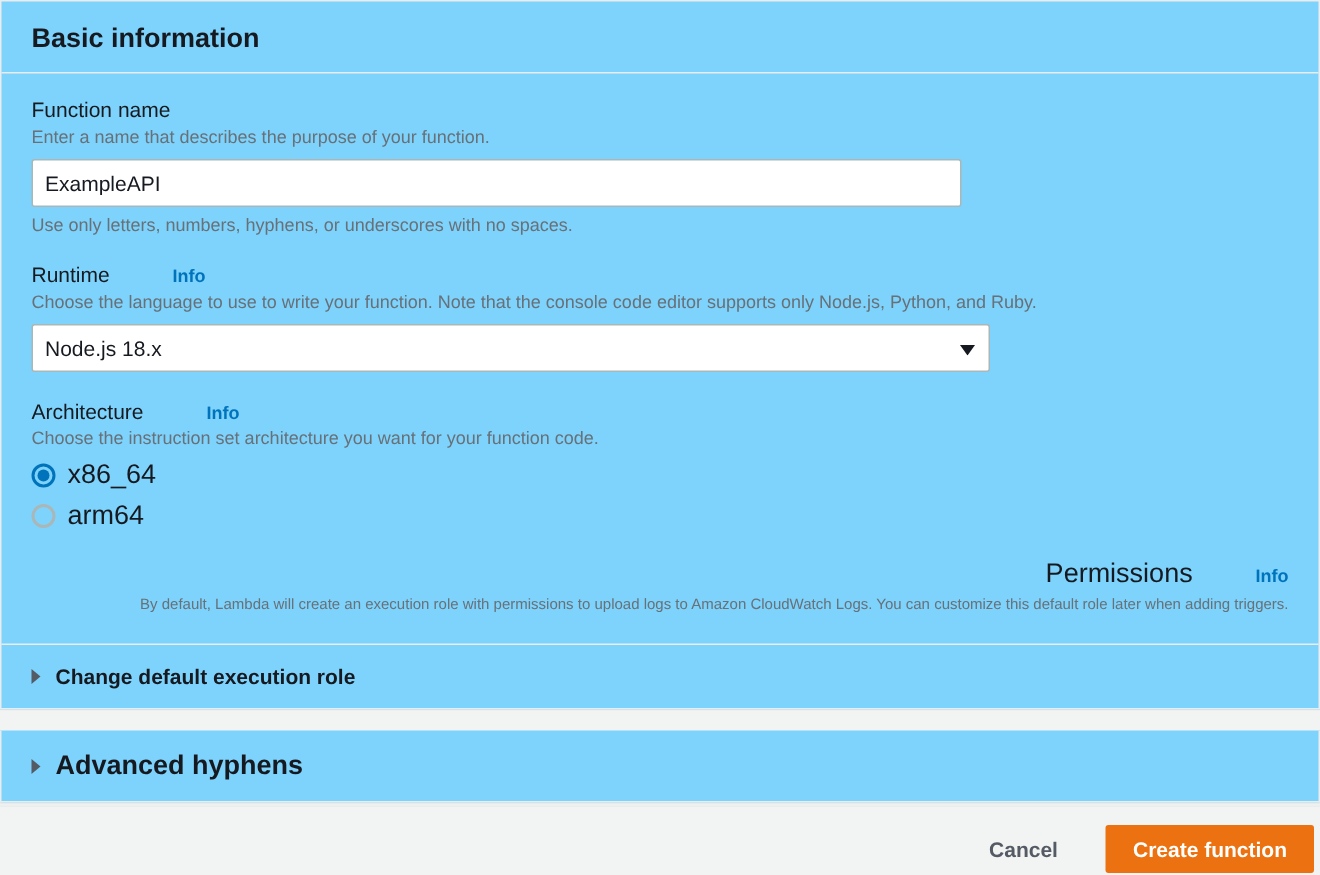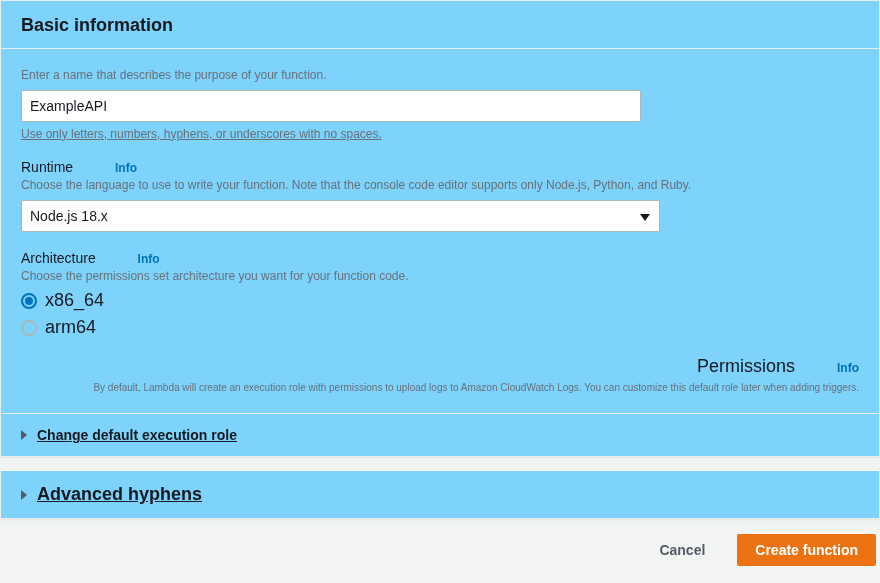--- a/index.html
+++ b/index.html
@@ -48,21 +48,20 @@
       font-size: 12px;
       color: #687078;
       margin-top: 2px;
       margin-bottom: 6px;
       line-height: 1.4;
     }
     .field-hint {
       font-size: 12px;
       color: #687078;
       margin-top: 5px;
-      text-decoration: underline;
     }
     input[type="text"].text-input {
       width: 620px;
       height: 32px;
       padding: 4px 8px;
       border: 1px solid #aab7b8;
       border-radius: 2px;
       font-size: 14px;
       color: #16191f;
       font-family: inherit;
@@ -149,21 +148,20 @@
       width: 0; height: 0;
       border-top: 5px solid transparent;
       border-bottom: 5px solid transparent;
       border-left: 6px solid #545b64;
       margin-right: 10px;
     }
     .expand-label {
       font-size: 14px;
       font-weight: 700;
       color: #16191f;
-      text-decoration: underline;
     }
     .expand-label.big {
       font-size: 18px;
     }
     .footer {
       display: flex;
       justify-content: flex-end;
       align-items: center;
       padding: 12px 4px 14px 0;
       gap: 14px;
@@ -195,20 +193,23 @@
 </head>
 <body>
 
 <div class="panel">
   <div class="panel-header">
     <h2>Basic information</h2>
   </div>
   <div class="panel-body">
 
     <div class="field">
+      <div>
+        <span class="field-label">Function name</span>
+      </div>
       <div class="field-desc">Enter a name that describes the purpose of your function.</div>
       <input type="text" class="text-input" value="ExampleAPI" style="">
       <div class="field-hint">Use only letters, numbers, hyphens, or underscores with no spaces.</div>
     </div>
 
     <div class="field">
       <div>
         <span class="field-label">Runtime</span>
         <span class="info-link">Info</span>
       </div>
@@ -223,21 +224,21 @@
             </svg>
         </span>
       </div>
     </div>
 
     <div class="field">
       <div>
         <span class="field-label">Architecture</span>
         <span class="info-link">Info</span>
       </div>
-      <div class="field-desc">Choose the permissions set architecture you want for your function code.</div>
+      <div class="field-desc">Choose the instruction set architecture you want for your function code.</div>
 
       <div class="radio-row">
         <span class="radio-outer selected">
           <span class="radio-inner"></span>
         </span>
         <span class="radio-label">x86_64</span>
       </div>
       <div class="radio-row">
         <span class="radio-outer"></span>
         <span class="radio-label">arm64</span>

